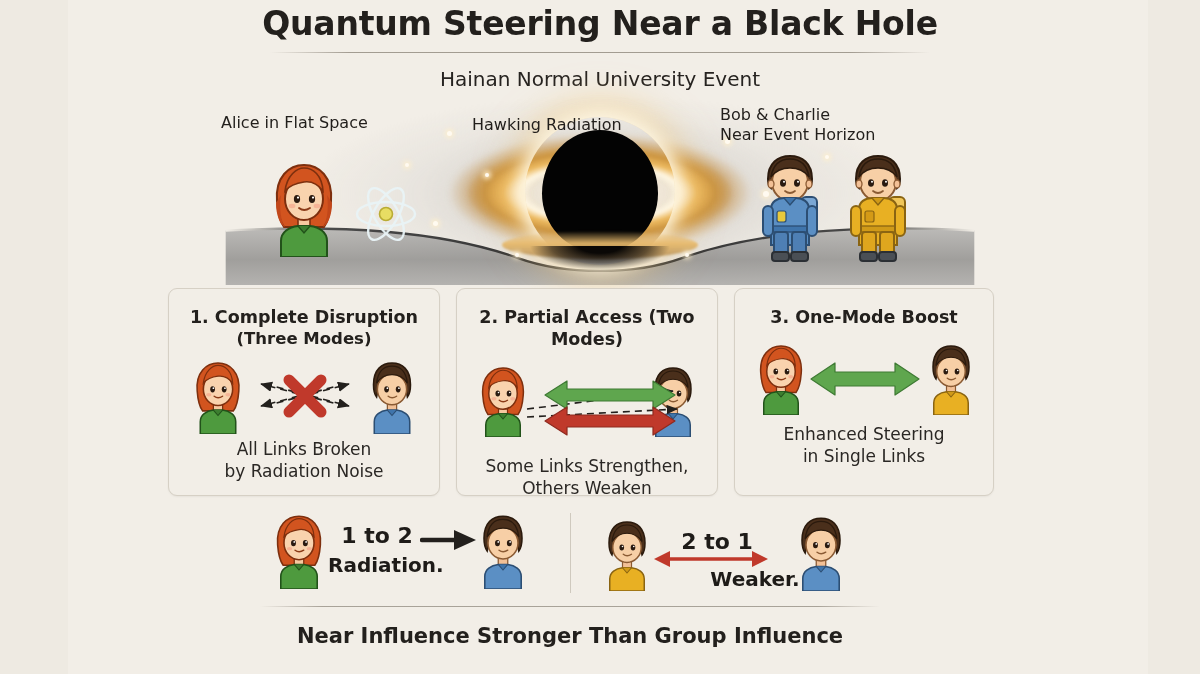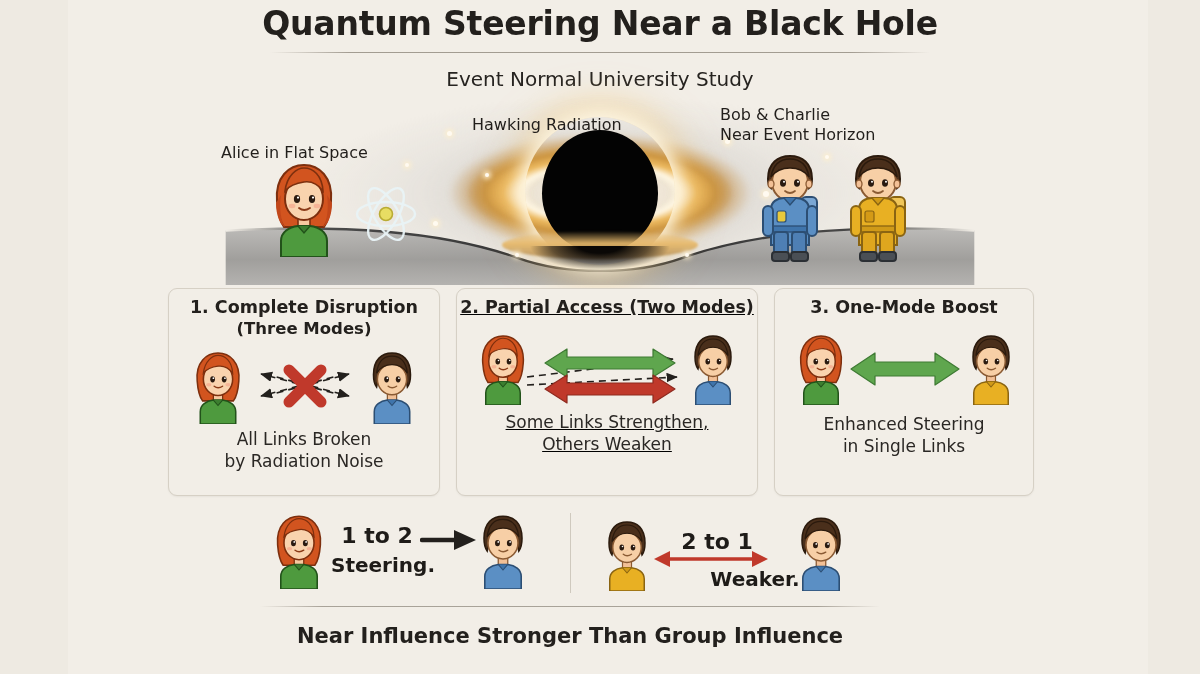--- a/index.html
+++ b/index.html
@@ -142,21 +142,21 @@
 
   .hero-label {
     position: absolute;
     font-size: 16px;
     color: #211e1b;
     text-align: center;
     line-height: 1.22;
     font-family: "DejaVu Sans", sans-serif;
     white-space: nowrap;
   }
-  .hero-label.alice { left: 36px;  top: 40px; }
+  .hero-label.alice { left: 36px;  top: 10px; }
   .hero-label.hawking { left: 287px; top: 12px; }
   .hero-label.bc    { left: 535px; top: 2px; text-align: left; }
 
   
   .fig { position: absolute; }
   .fig svg { display: block; }
 
   .atom { position: absolute; }
 
   
@@ -166,25 +166,25 @@
     width: 866px; height: 208px;
     display: flex;
     gap: 16px;
   }
 
   .panel {
     background: #f2eee7;
     border: 1.4px solid #d6d0c5;
     border-radius: 9px;
     position: relative;
-    padding-top: 8px;
+    padding-top: 18px;
     box-shadow: 0 1px 2px rgba(0,0,0,.05);
   }
   .panel.p1 { width: 272px; }
-  .panel.p2 { width: 302px; text-decoration: underline; }
+  .panel.p2 { width: 262px; }
   .panel.p3 { width: 260px; }
 
   .panel-title {
     text-align: center;
     font-size: 17.5px;
     font-weight: 700;
     color: #23201d;
     line-height: 1.25;
     font-family: "DejaVu Sans", sans-serif;
   }
@@ -256,21 +256,21 @@
 <body>
 
 <div class="bg-band left"></div>
 <div class="bg-band right"></div>
 
 <div class="page">
 
   <div class="header">
     <div class="title">Quantum Steering Near a Black Hole</div>
     <div class="title-rule"></div>
-    <div class="subtitle">Event Normal University Study</div>
+    <div class="subtitle">Hainan Normal University Event</div>
   </div>
 
   <div class="hero">
 
     <div class="nebula"></div>
 
     <svg class="funnel" viewBox="0 0 830 72" width="830" height="72">
       <defs>
         <linearGradient id="memb" x1="0" y1="0" x2="0" y2="1">
           <stop offset="0%" stop-color="#9a9a9a"></stop>
@@ -525,21 +525,21 @@
           <g stroke="#23201d" stroke-width="1.6" fill="none" stroke-dasharray="7,5" marker-end="url(#ah-dark2)">
             <path d="M70,44 L216,26"></path>
             <path d="M70,52 L220,44"></path>
           </g>
 
           <path d="M88,30 L110,16 L110,24 L196,24 L196,16 L218,30 L196,44 L196,36 L110,36 L110,44 Z" fill="#5fa64e" stroke="#3e7a33" stroke-width="1.2" stroke-linejoin="round"></path>
 
           <path d="M88,56 L110,42 L110,50 L196,50 L196,42 L218,56 L196,70 L196,62 L110,62 L110,70 Z" fill="#c0392b" stroke="#8e2a1f" stroke-width="1.2" stroke-linejoin="round"></path>
         </svg>
       </div>
-      <div class="panel-caption" style="margin-top:2px;">
+      <div class="panel-caption" style="margin-top:14px;">
         <span>Some Links Strengthen,</span><br>
         <span>Others Weaken</span>
       </div>
     </div>
 
     <div class="panel p3">
       <div class="panel-title">
         <span>3. One-Mode Boost</span>
       </div>
       <div class="panel-stage" style="margin-top:14px;height:76px;">
@@ -604,21 +604,21 @@
           <path d="M31,65 L37,72 L43,65" fill="#3c7e30" stroke="#22521a" stroke-width="1.4"></path>
         </svg>
 
         <div class="cmp-text cmp-ratio" style="left:72px;top:18px;width:90px;">1 to 2</div>
 
         <svg style="position:absolute;left:160px;top:24px;" width="58" height="22" viewBox="0 0 58 22">
           <line x1="2" y1="11" x2="38" y2="11" stroke="#23201d" stroke-width="4.5" stroke-linecap="round"></line>
           <path d="M34,1 L56,11 L34,21 Z" fill="#23201d"></path>
         </svg>
 
-        <div class="cmp-text cmp-word" style="left:68px;top:48px;width:110px;">Steering.</div>
+        <div class="cmp-text cmp-word" style="left:68px;top:48px;width:110px;">Radiation.</div>
 
         <svg style="position:absolute;left:212px;top:8px;" width="62" height="76" viewBox="0 0 74 96">
           <path d="M13,32 C13,12 24,4 37,4 C50,4 61,12 61,32 C61,38 60,44 57,48 C54,30 48,24 37,24 C26,24 20,30 17,48 C14,44 13,38 13,32 Z" fill="#4a2f1b" stroke="#2b1a0d" stroke-width="2"></path>
           <rect x="31" y="56" width="12" height="12" fill="#f2c096" stroke="#8a5a33" stroke-width="1.6"></rect>
           <ellipse cx="37" cy="38" rx="19" ry="20" fill="#f7cfa6" stroke="#8a5a33" stroke-width="2"></ellipse>
           <path d="M17,30 C19,14 27,8 37,8 C47,8 55,14 57,30 C51,21 45,19 37,19 C29,19 23,21 17,30 Z" fill="#4a2f1b" stroke="#2b1a0d" stroke-width="1.6"></path>
           <ellipse cx="30" cy="38" rx="3.1" ry="4" fill="#2a1a10"></ellipse>
           <ellipse cx="45" cy="38" rx="3.1" ry="4" fill="#2a1a10"></ellipse>
           <circle cx="31" cy="36.6" r="1.1" fill="#fff"></circle>
             <circle cx="46" cy="36.6" r="1.1" fill="#fff"></circle>

